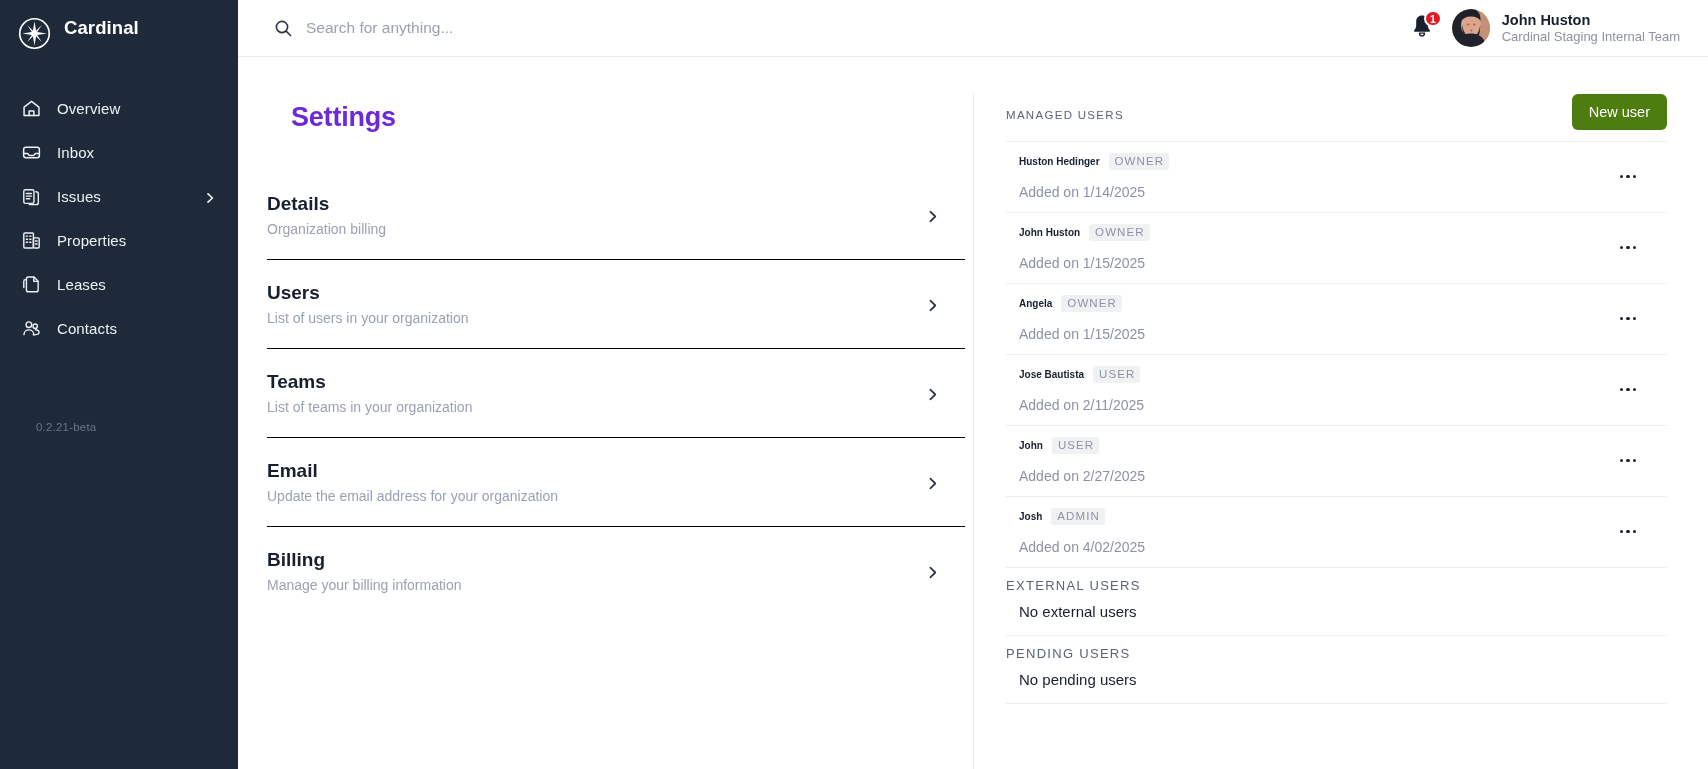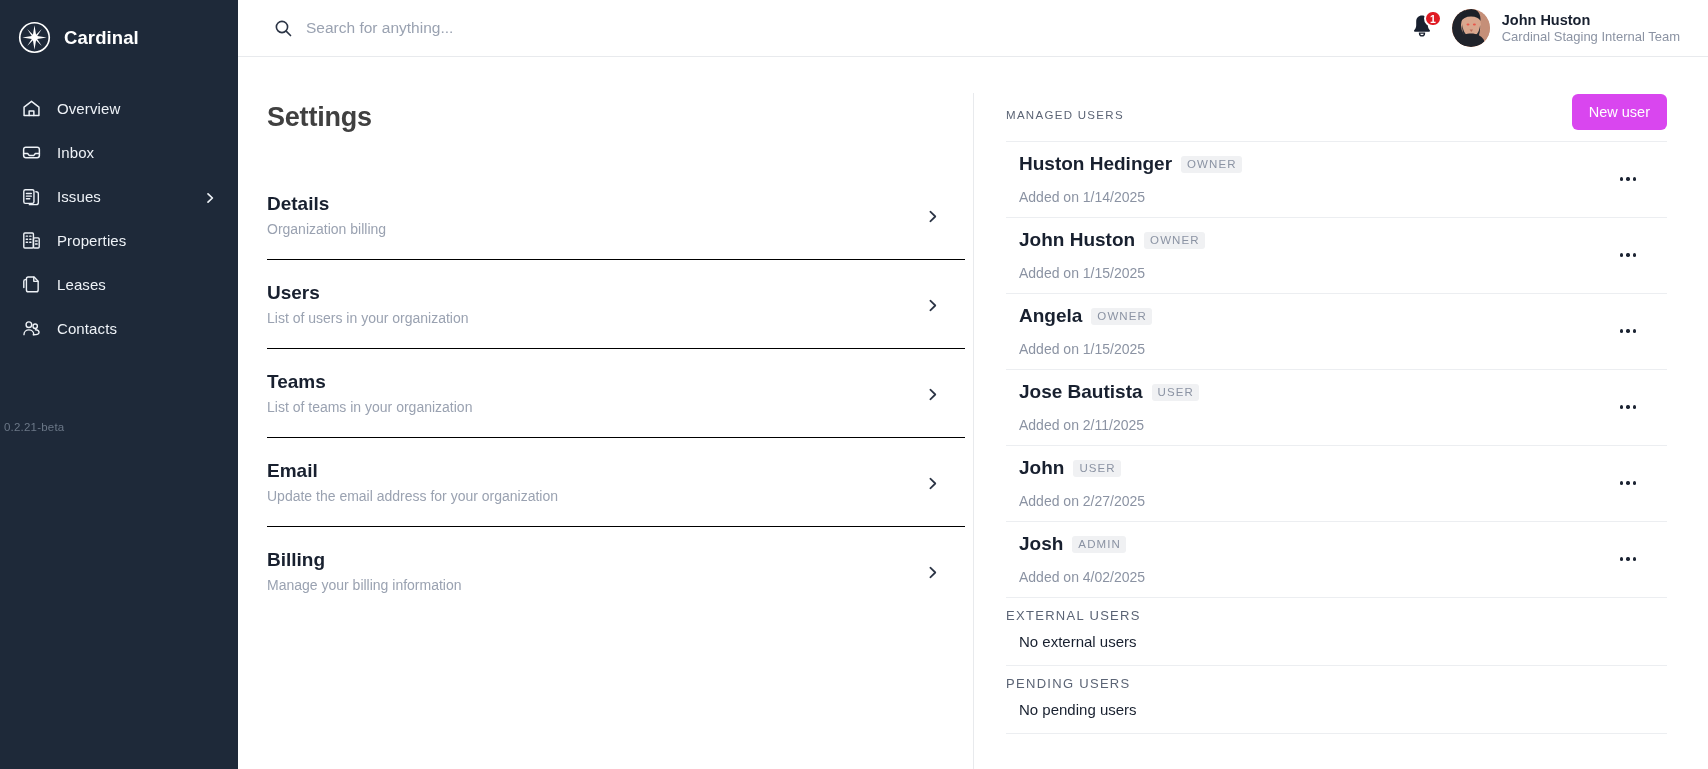--- a/index.html
+++ b/index.html
@@ -13,38 +13,38 @@
 
   
   .sidebar {
     width: 238px; height: 769px;
     background: #1e2939;
     color: #ffffff;
     flex: 0 0 238px;
     position: relative;
   }
   .brand {
-    display: flex; align-items: center; gap: 13px;
+    display: flex; gap: 13px;
     padding: 17px 16px 0 18px;
     height: 58px;
   }
   .brand-mark { width: 33px; height: 33px; flex: 0 0 33px; }
   .brand-name { font-size: 18.5px; font-weight: 700; letter-spacing: .1px; color:#fff; }
 
   .nav { margin-top: 28px; }
   .nav-item {
     display: flex; align-items: center; gap: 15px;
     height: 44px; padding: 0 20px 0 20px;
     color: #e9eef5; cursor: pointer; position: relative;
   }
   .nav-icon { width: 22px; height: 22px; flex: 0 0 22px; display:flex; align-items:center; justify-content:center; }
   .nav-label { font-size: 15px; color: #eef2f7; letter-spacing: .1px; }
   .nav-chevron { position: absolute; right: 22px; top: 50%; transform: translateY(-50%); width: 12px; height: 12px; }
   .version {
-    position: absolute; left: 4px; top: 421px;
+    position: absolute; left: 36px; top: 421px;
     font-size: 11.5px; color: #6b7787; letter-spacing: .2px;
   }
 
   
   .main { flex: 1 1 auto; height: 769px; display: flex; flex-direction: column; background:#fff; }
 
   .topbar {
     height: 57px; flex: 0 0 57px;
     border-bottom: 1px solid #e8eaed;
     display: flex; align-items: center;
@@ -81,22 +81,22 @@
 
   .content { flex: 1 1 auto; display: flex; min-height: 0; }
 
   
   .settings-pane {
     width: 735px; flex: 0 0 735px;
     padding: 45px 0 0 0;
     position: relative;
   }
   .page-title {
-    font-size: 27px; font-weight: 700; color: #404040;
-    padding-left: 29px; letter-spacing: -.2px;
+    font-size: 27px; font-weight: 700; color: #6d28d9;
+    padding-left: 29px; letter-spacing: -.2px; margin-left: 24px;
   }
   .settings-list { margin-top: 38px; padding: 0 8px 0 29px; }
   .settings-row {
     position: relative; display: flex; align-items: center;
     justify-content: space-between;
     padding: 22px 26px 22px 0;
     cursor: pointer;
     border-top: 1px solid #000000;
   }
   .settings-row:first-child { border-top: none; }
@@ -114,34 +114,34 @@
   .users-head {
     display: flex; align-items: flex-start; justify-content: space-between;
     height: 40px;
     gap: 17px;
   }
   .section-label {
     font-size: 11.5px; letter-spacing: 1.3px; color: #5b6475;
     font-weight: 400; padding-top: 8px;
   }
   .new-user-btn {
-    background: #d946ef; color: #fff;
+    background: #4d7c0f; color: #fff;
     border: none; border-radius: 6px;
     font-family: "Liberation Sans", sans-serif;
     font-size: 14.5px; padding: 10px 17px;
     cursor: pointer; margin-top: -7px;
   }
 
   .user-row {
     display: flex; align-items: center; justify-content: space-between;
     border-top: 1px solid #eceef1;
     padding: 11px 4px 12px 13px;
   }
   .user-name-line { display: flex; align-items: center; gap: 9px; }
-  .user-name { font-size: 19px; font-weight: 700; color: #18202f; }
+  .user-name { font-size: 10px; font-weight: 700; color: #18202f; }
   .role-badge {
     font-size: 11.5px; letter-spacing: 1.1px; color: #8b93a3;
     background: #f0f1f3; border-radius: 3px; padding: 2px 5px 3px 6px;
   }
   .user-added { font-size: 14px; color: #8b93a3; margin-top: 14px; }
   .kebab { width: 26px; height: 26px; display:flex; align-items:center; justify-content:center; cursor:pointer; margin-right: 22px; }
   .kebab-dots { display: flex; gap: 3.5px; }
   .kebab-dots i { width: 3.3px; height: 3.3px; border-radius: 50%; background: #1c2433; display:block; }
 
   .empty-section-label {

